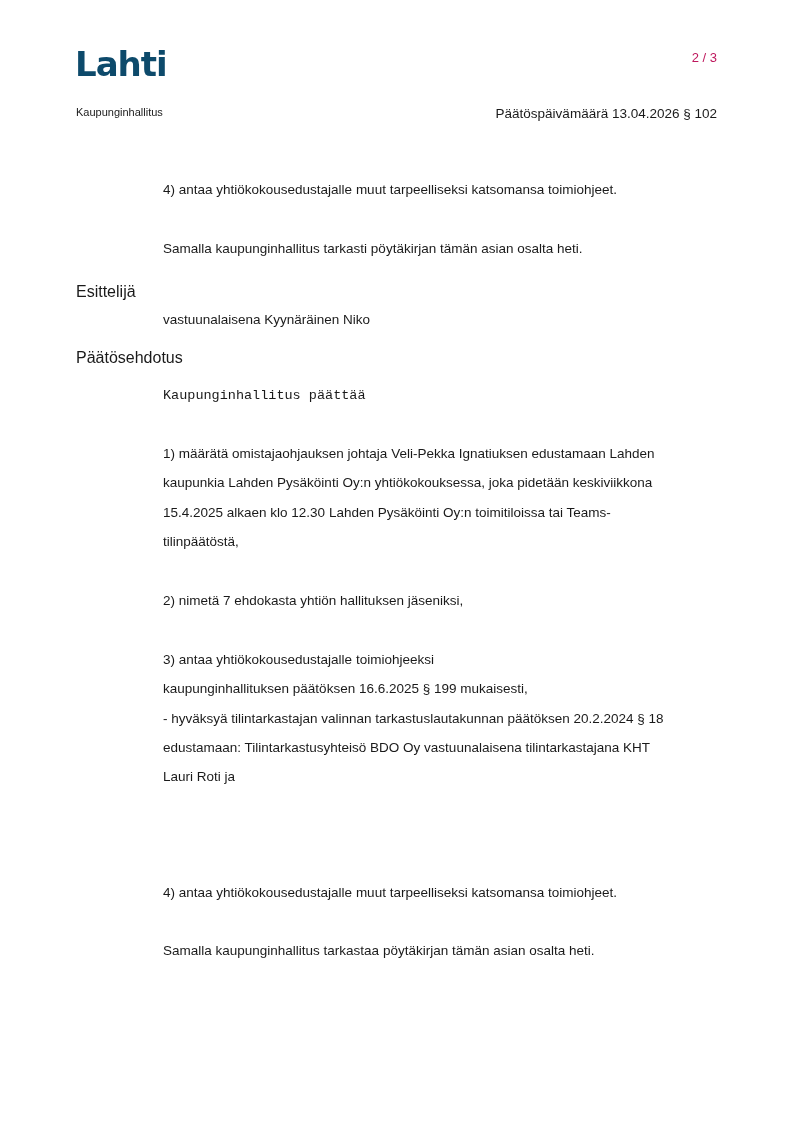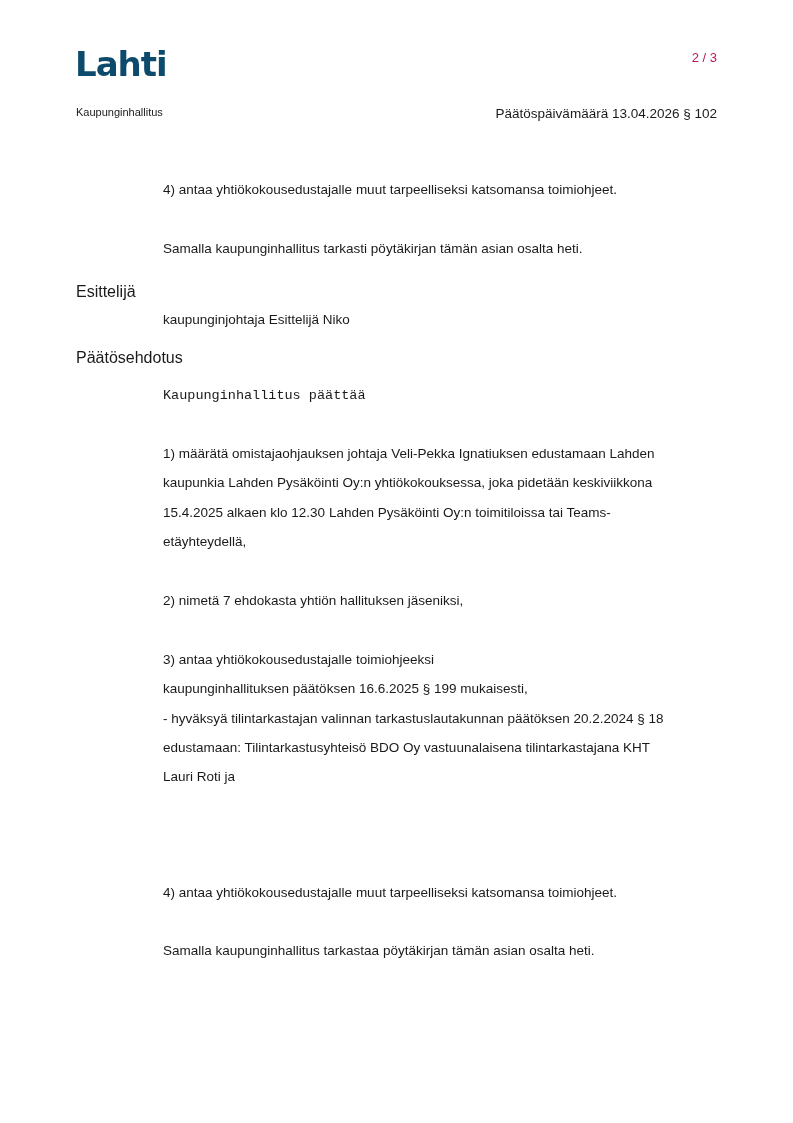--- a/index.html
+++ b/index.html
@@ -28,30 +28,30 @@
 
 <div class="abs logo">Lahti</div>
 <div class="abs page-num">2 / 3</div>
 <div class="abs header-left">Kaupunginhallitus</div>
 <div class="abs header-right">Päätöspäivämäärä 13.04.2026 § 102</div>
 
 <div class="abs body-text indent" style="top:180px;">4) antaa yhtiökokousedustajalle muut tarpeelliseksi katsomansa toimiohjeet.</div>
 <div class="abs body-text indent" style="top:239px;">Samalla kaupunginhallitus tarkasti pöytäkirjan tämän asian osalta heti.</div>
 
 <div class="abs heading" style="top:283px;">Esittelijä</div>
-<div class="abs body-text indent" style="top:310px;">kaupunginjohtaja Esittelijä Niko</div>
+<div class="abs body-text indent" style="top:310px;">vastuunalaisena Kyynäräinen Niko</div>
 
 <div class="abs heading" style="top:349px;">Päätösehdotus</div>
 <div class="abs body-text indent" style="top:386px;font-family:Liberation Mono, monospace;">Kaupunginhallitus päättää</div>
 
 <div class="abs body-text indent multi" style="top:439px;">
   <div>1) määrätä omistajaohjauksen johtaja Veli-Pekka Ignatiuksen edustamaan Lahden</div>
   <div>kaupunkia Lahden Pysäköinti Oy:n yhtiökokouksessa, joka pidetään keskiviikkona</div>
   <div>15.4.2025 alkaen klo 12.30 Lahden Pysäköinti Oy:n toimitiloissa tai Teams-</div>
-  <div>etäyhteydellä,</div>
+  <div>tilinpäätöstä,</div>
 </div>
 
 <div class="abs body-text indent" style="top:591px;">2) nimetä 7 ehdokasta yhtiön hallituksen jäseniksi,</div>
 
 <div class="abs body-text indent multi" style="top:645px;">
   <div>3) antaa yhtiökokousedustajalle toimiohjeeksi</div>
   <div>kaupunginhallituksen päätöksen 16.6.2025 § 199 mukaisesti,</div>
   <div>- hyväksyä tilintarkastajan valinnan tarkastuslautakunnan päätöksen 20.2.2024 § 18</div>
   <div>edustamaan: Tilintarkastusyhteisö BDO Oy vastuunalaisena tilintarkastajana KHT</div>
   <div>Lauri Roti ja</div>

